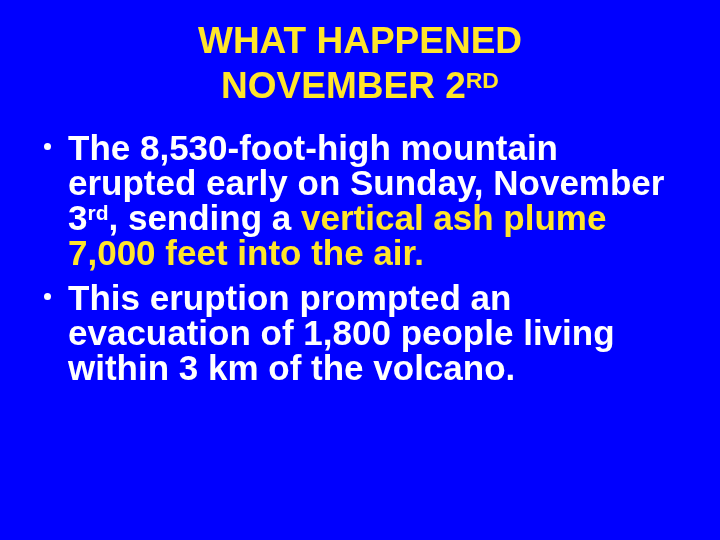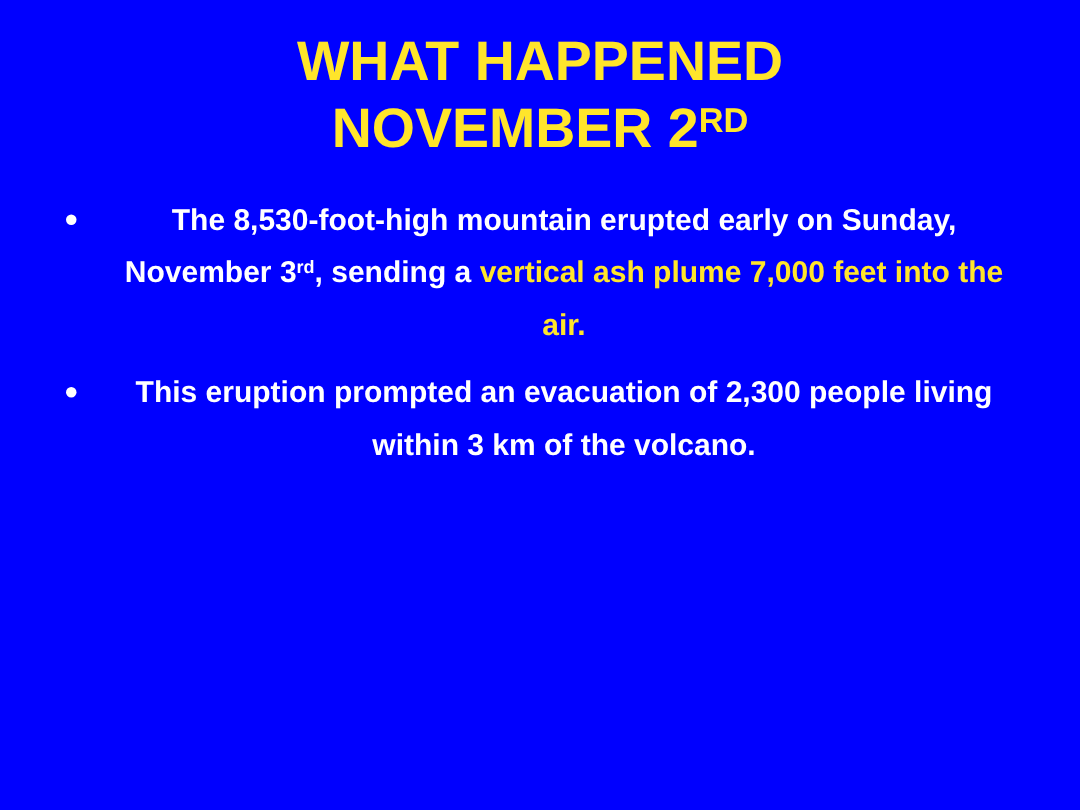--- a/index.html
+++ b/index.html
@@ -53,25 +53,25 @@
     position: absolute;
     left: 36px;
     top: 130px;
     width: 648px;
   }
 
   .bullet-item {
     position: relative;
     padding-left: 32px;
     margin-bottom: 10px;
-    font-size: 20px;
+    font-size: 35px;
     font-weight: bold;
     line-height: 35px;
     color: #FFFFFF;
-    text-align: center;
+    text-align: left;
   }
   .bullet-item:last-child {
     margin-bottom: 0;
   }
 
   .bullet-marker {
     position: absolute;
     left: 8px;
     top: 13px;
     width: 7px;
@@ -107,18 +107,18 @@
 
   <div class="body-block">
 
     <div class="bullet-item">
       <span class="bullet-marker"></span>
       <span class="bullet-text"><span class="txt-white">The 8,530-foot-high mountain erupted early on Sunday, November 3</span><span class="sup-low txt-white">rd</span><span class="txt-white">, sending a </span><span class="txt-yellow">vertical ash plume 7,000 feet into the air.</span></span>
     </div>
 
     <div class="bullet-item">
       <span class="bullet-marker"></span>
-      <span class="bullet-text txt-white">This eruption prompted an evacuation of 2,300 people living within 3 km of the volcano.</span>
+      <span class="bullet-text txt-white">This eruption prompted an evacuation of 1,800 people living within 3 km of the volcano.</span>
     </div>
 
   </div>
 
 </div>
 
 </body></html>

